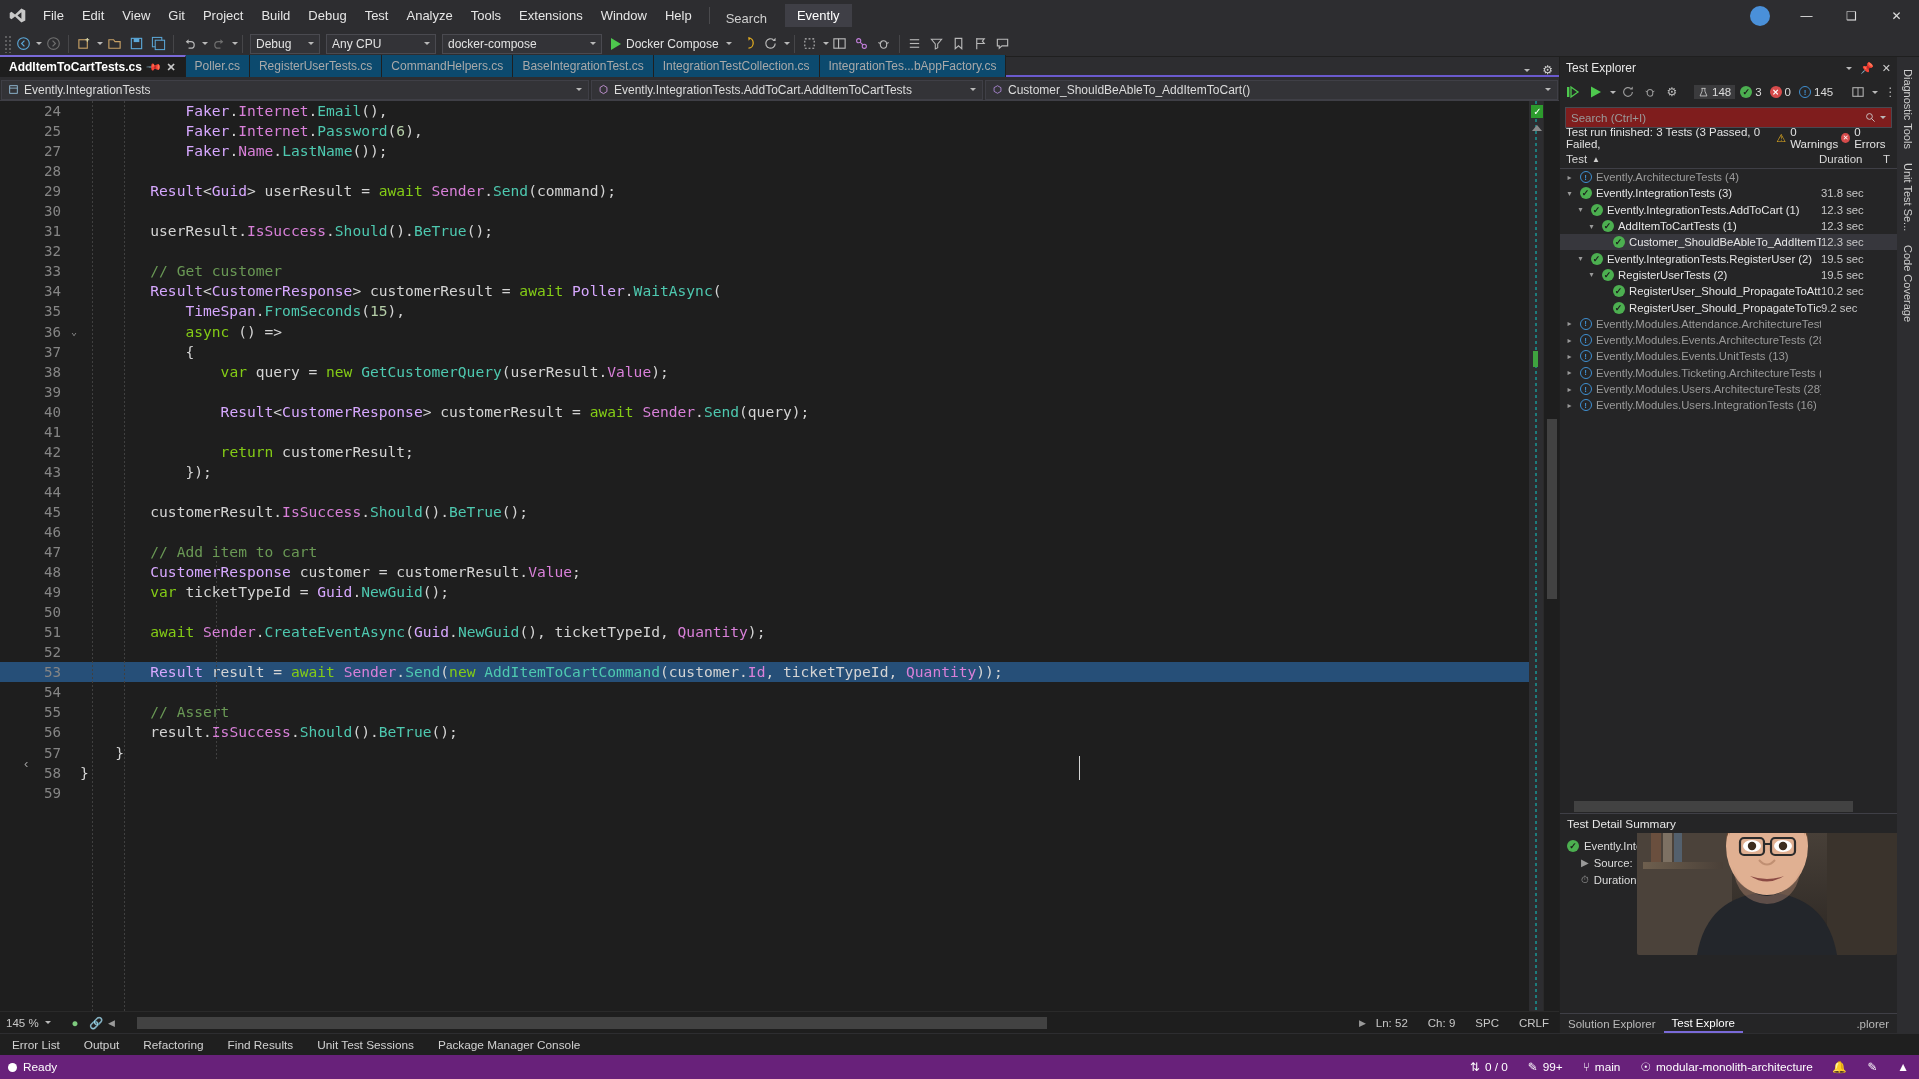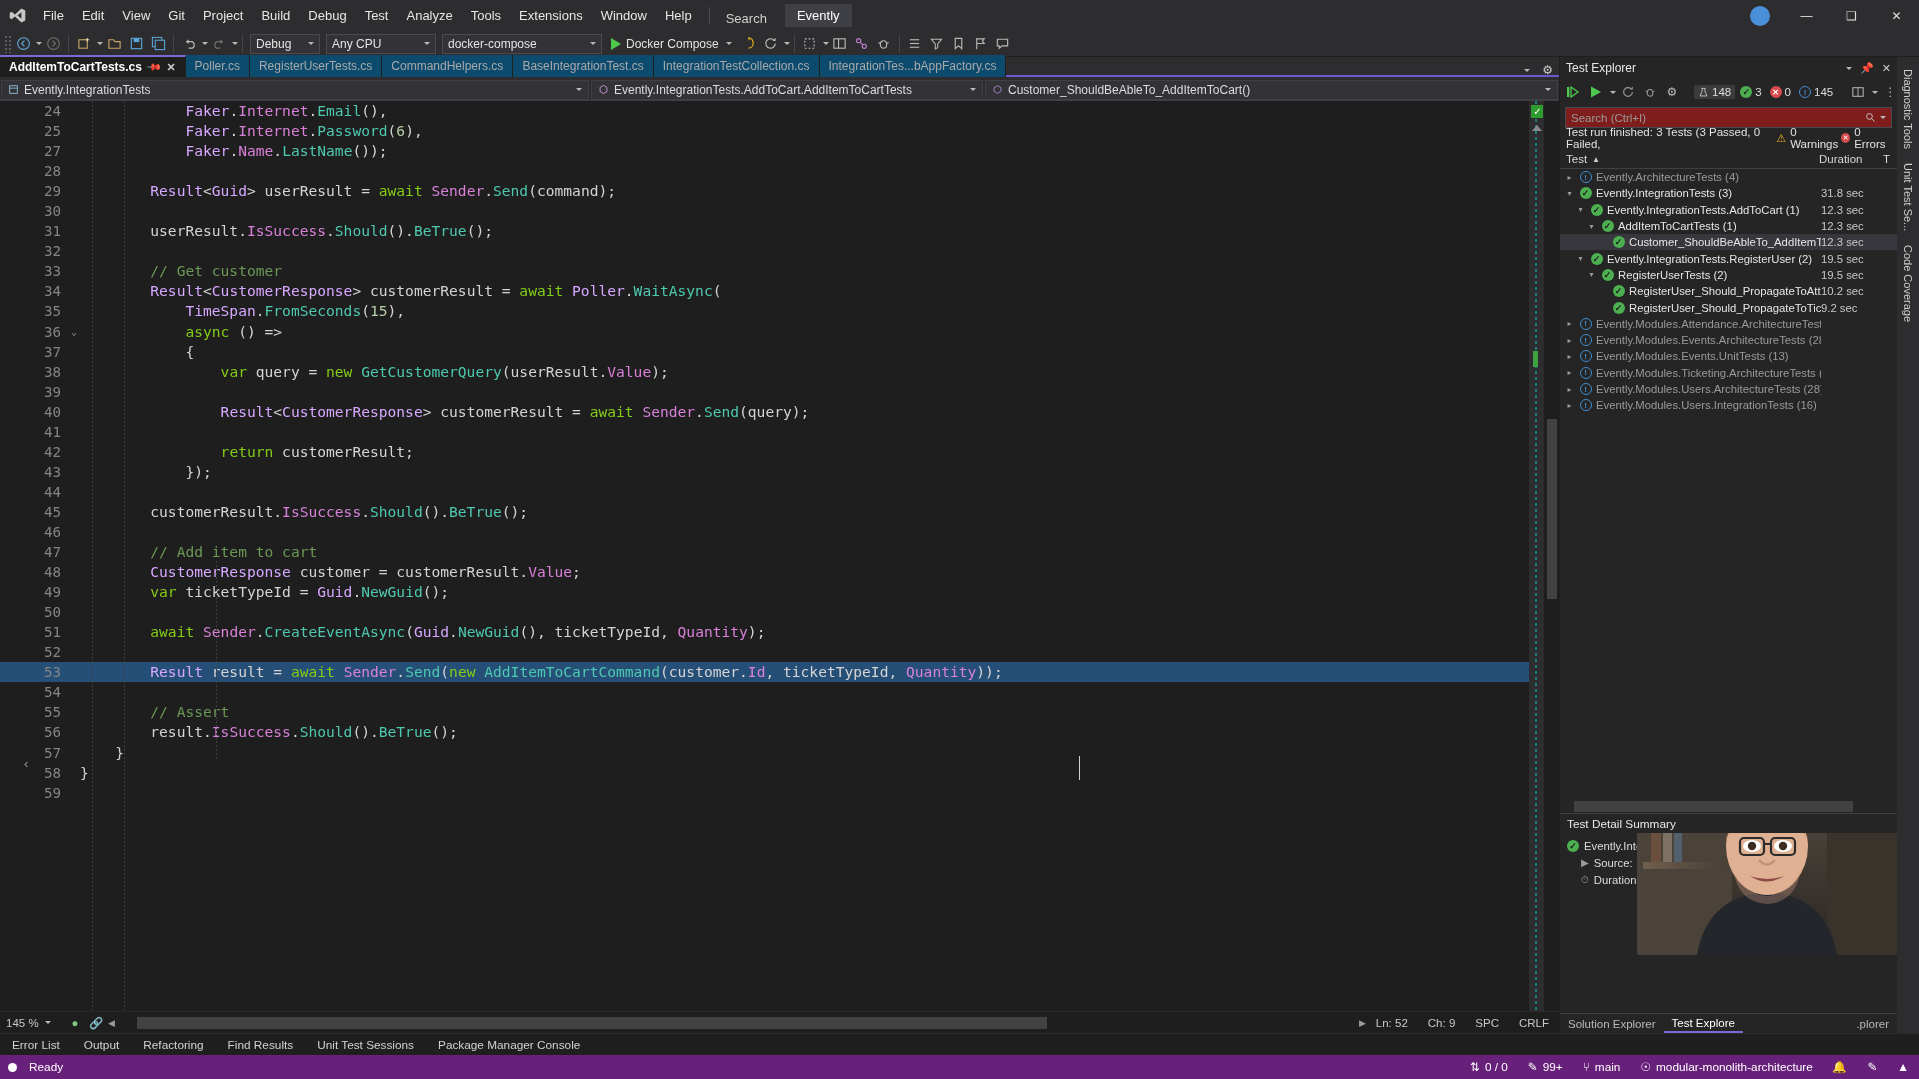--- a/index.html
+++ b/index.html
@@ -170,21 +170,21 @@
     padding-top:6px; gap:2px;}
   .vtab{ writing-mode:vertical-rl; font-size:11px; color:#cfcfcf; padding:6px 3px; white-space:nowrap;}
 
   
   .panelrow{ height:22px; background:#1f1f1f; display:flex; align-items:center; flex:0 0 22px;
     border-top:1px solid #2d2d30;}
   .ptab{ font-size:11.8px; color:#d2d2d2; padding:0 12px; line-height:22px;}
 
   .statusbar{ height:24px; background:#68217a; display:flex; align-items:center; flex:0 0 24px;
     color:#ffffff; font-size:11.8px; }
-  .sb-left{ display:flex; align-items:center; gap:12px; padding-left:8px; }
+  .sb-left{ display:flex; align-items:center; gap:6px; padding-left:8px; }
   .sb-right{ margin-left:auto; display:flex; align-items:center; }
   .sb-cell{ display:flex; align-items:center; gap:5px; padding:0 10px; height:24px; white-space:nowrap;}
   .ready-icon{ width:9px;height:9px;border-radius:50%;background:#ffffff; }
 </style>
 </head>
 <body>
 
 <div id="app">
 
   <div class="titlebar">

